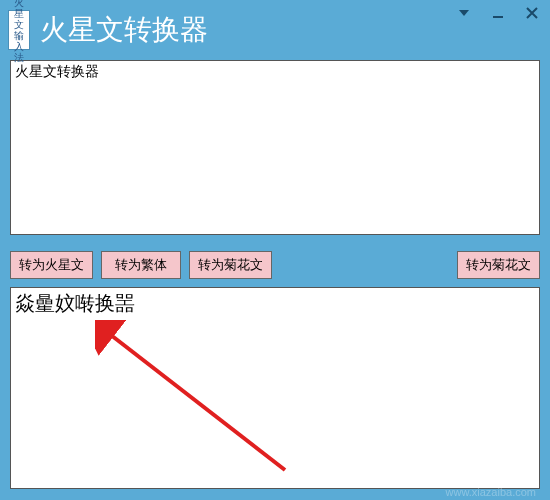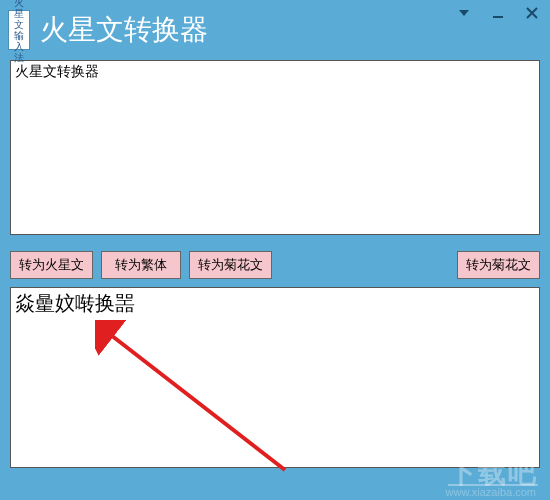--- a/index.html
+++ b/index.html
@@ -67,21 +67,21 @@
     font-family: "SimSun", serif;
     padding: 2px 4px;
     outline: none;
     overflow: auto;
   }
   .input-area {
     height: 175px;
     font-size: 14px;
   }
   .output-area {
-    height: 181px;
+    height: 202px;
     font-size: 20px;
   }
   .toolbar {
     display: flex;
     gap: 8px;
     margin: 12px 0 8px 0;
   }
   .btn {
     background: #f5c6cb;
     border: 1px solid #666;

